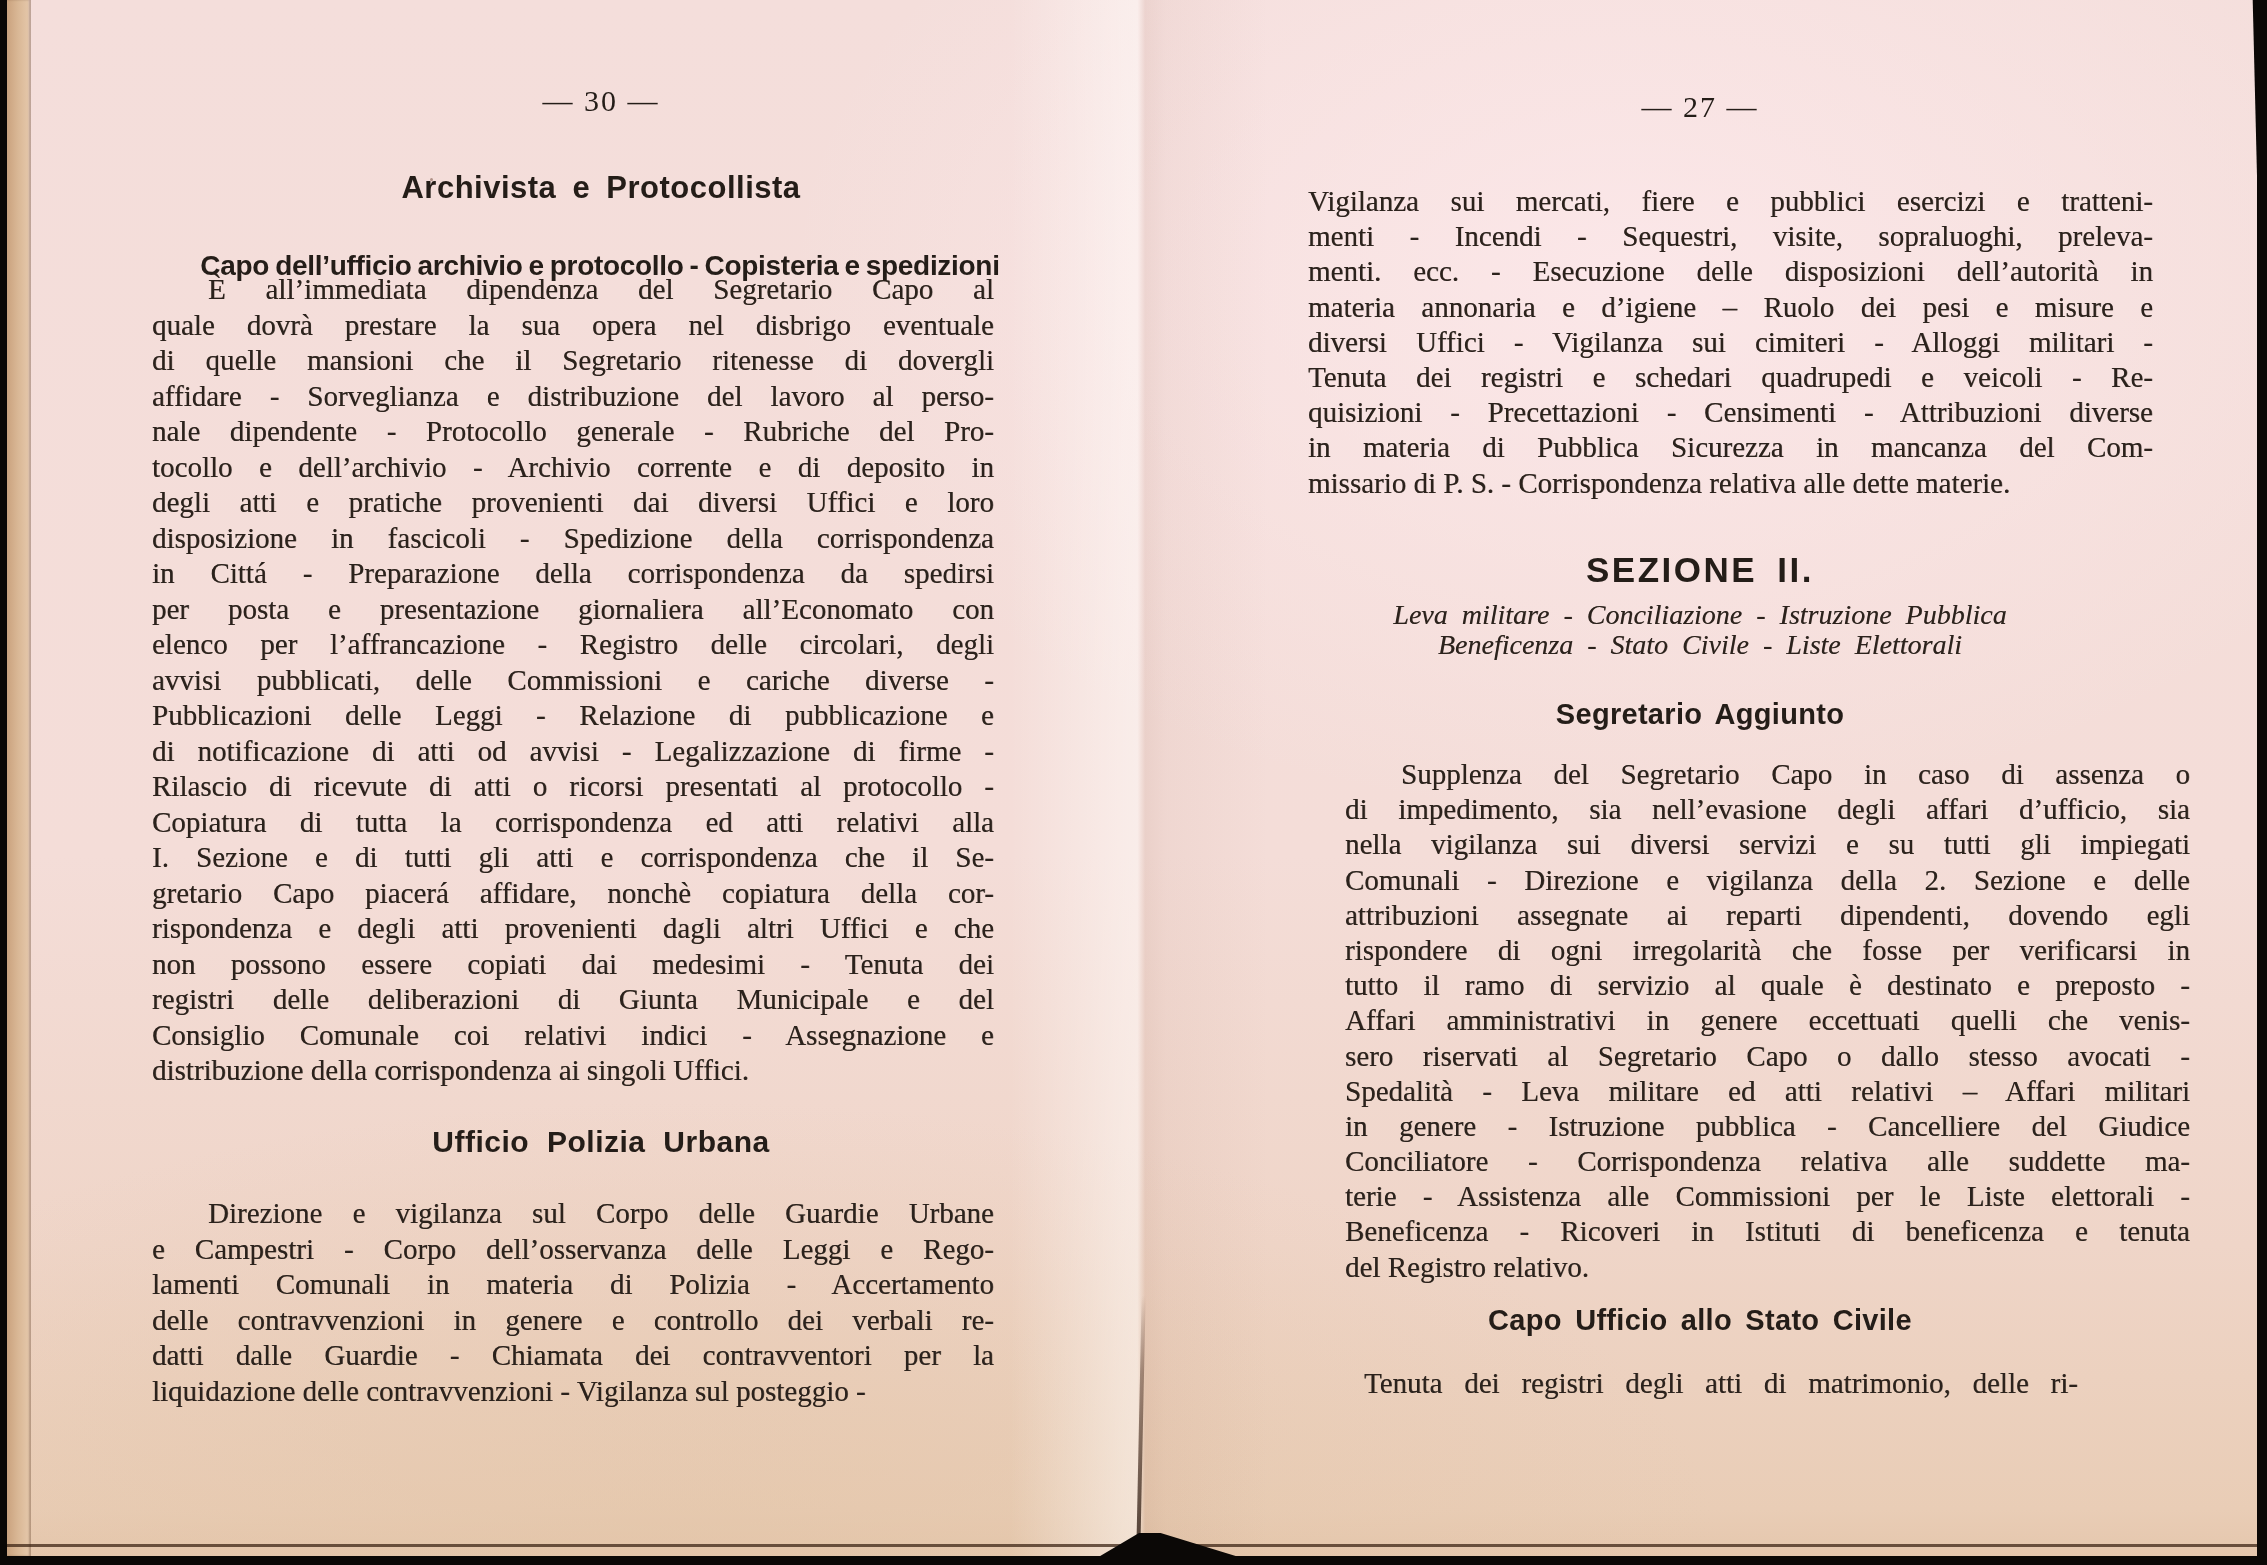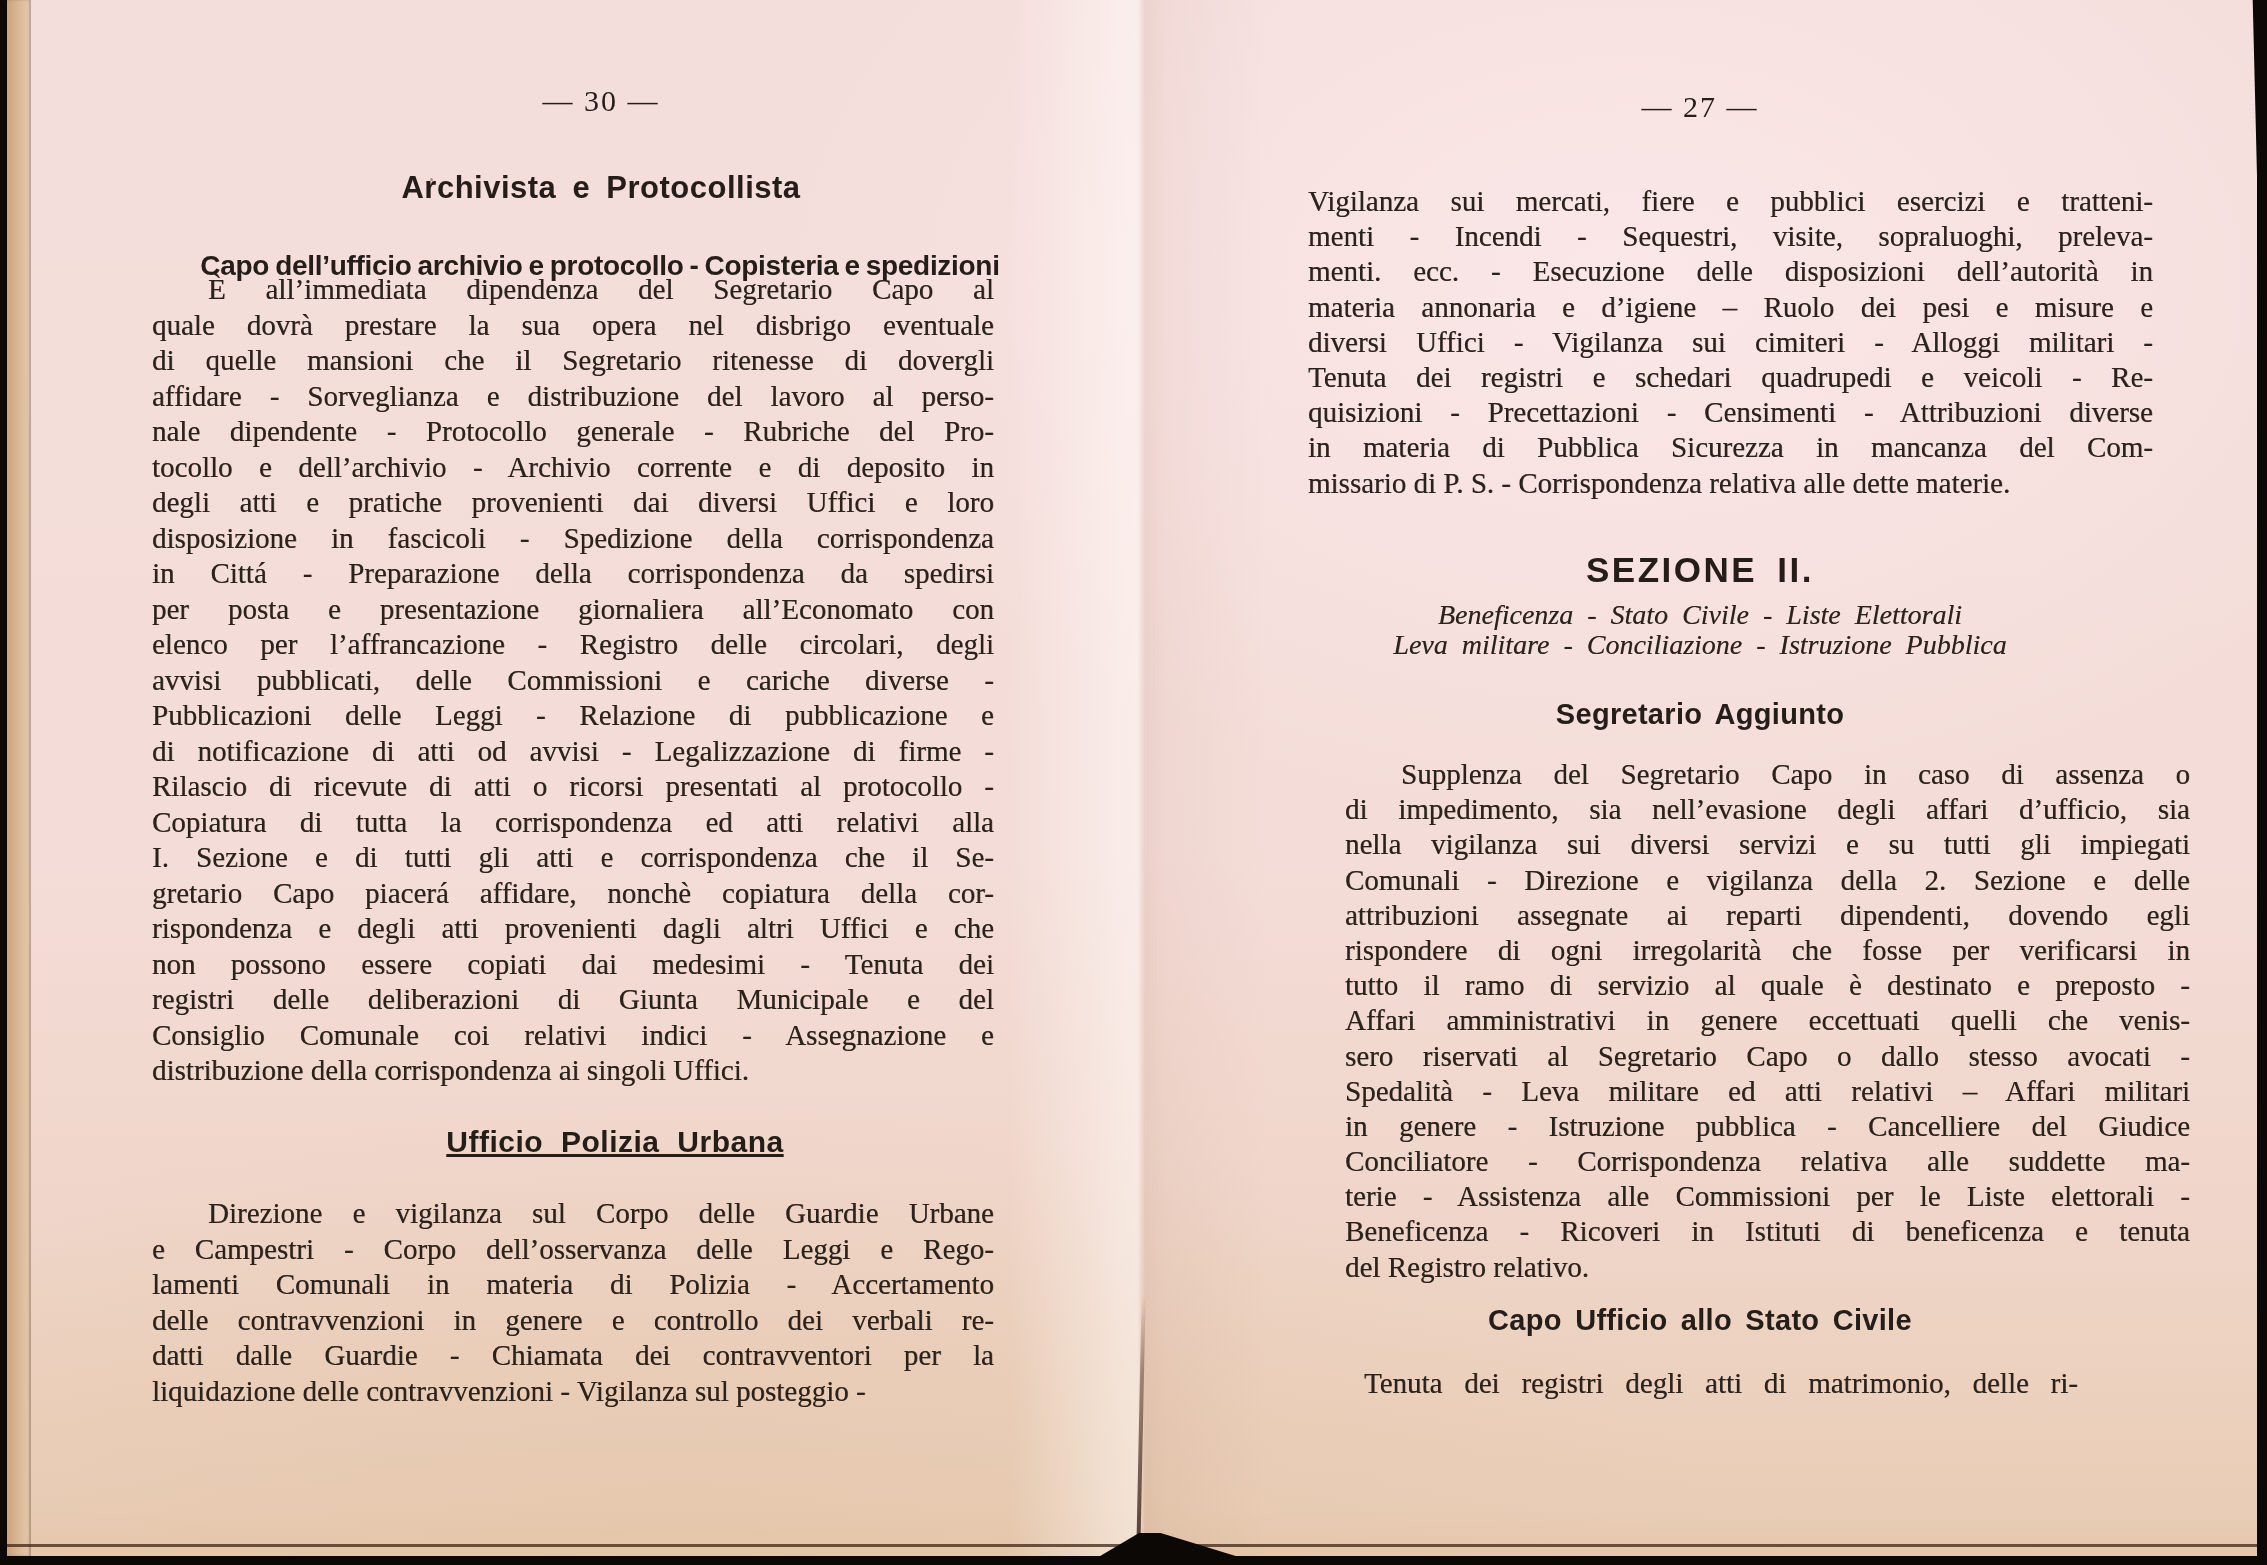--- a/index.html
+++ b/index.html
@@ -132,21 +132,21 @@
         <div class="line">Copiatura di tutta la corrispondenza ed atti relativi alla</div>
         <div class="line">I. Sezione e di tutti gli atti e corrispondenza che il Se-</div>
         <div class="line">gretario Capo piacerá affidare, nonchè copiatura della cor-</div>
         <div class="line">rispondenza e degli atti provenienti dagli altri Uffici e che</div>
         <div class="line">non possono essere copiati dai medesimi - Tenuta dei</div>
         <div class="line">registri delle deliberazioni di Giunta Municipale e del</div>
         <div class="line">Consiglio Comunale coi relativi indici - Assegnazione e</div>
         <div class="line">distribuzione della corrispondenza ai singoli Uffici.</div>
       </div>
 
-    <div class="heading h-section" style="left:192px; top:1125px; width:846px;text-decoration:underline;">Ufficio Polizia Urbana</div>
+    <div class="heading h-section" style="left:178px; top:1125px; width:846px;">Ufficio Polizia Urbana</div>
 
     <div class="para lh-left indent" style="left:152px; top:1196px; width:842px;">
         <div class="line">Direzione e vigilanza sul Corpo delle Guardie Urbane</div>
         <div class="line">e Campestri - Corpo dell’osservanza delle Leggi e Rego-</div>
         <div class="line">lamenti Comunali in materia di Polizia - Accertamento</div>
         <div class="line">delle contravvenzioni in genere e controllo dei verbali re-</div>
         <div class="line">datti dalle Guardie - Chiamata dei contravventori per la</div>
         <div class="line">liquidazione delle contravvenzioni - Vigilanza sul posteggio -</div>
       </div>
   </div>
@@ -162,22 +162,22 @@
         <div class="line">diversi Uffici - Vigilanza sui cimiteri - Alloggi militari -</div>
         <div class="line">Tenuta dei registri e schedari quadrupedi e veicoli - Re-</div>
         <div class="line">quisizioni - Precettazioni - Censimenti - Attribuzioni diverse</div>
         <div class="line">in materia di Pubblica Sicurezza in mancanza del Com-</div>
         <div class="line">missario di P. S. - Corrispondenza relativa alle dette materie.</div>
       </div>
 
     <div class="heading h-sezione" style="left:1274px; top:550px; width:852px;">SEZIONE II.</div>
 
     <div class="italic-block" style="left:1274px; top:600px; width:852px;">
+        <div class="line">Leva militare - Conciliazione - Istruzione Pubblica</div>
         <div class="line">Beneficenza - Stato Civile - Liste Elettorali</div>
-        <div class="line">Leva militare - Conciliazione - Istruzione Pubblica</div>
       </div>
 
     <div class="heading h-role" style="left:1274px; top:698px; width:852px;">Segretario Aggiunto</div>
 
     <div class="para lh-right indent" style="left:1308px; top:757px; width:845px;margin-left:37px;">
         <div class="line">Supplenza del Segretario Capo in caso di assenza o</div>
         <div class="line">di impedimento, sia nell’evasione degli affari d’ufficio, sia</div>
         <div class="line">nella vigilanza sui diversi servizi e su tutti gli impiegati</div>
         <div class="line">Comunali - Direzione e vigilanza della 2. Sezione e delle</div>
         <div class="line">attribuzioni assegnate ai reparti dipendenti, dovendo egli</div>

